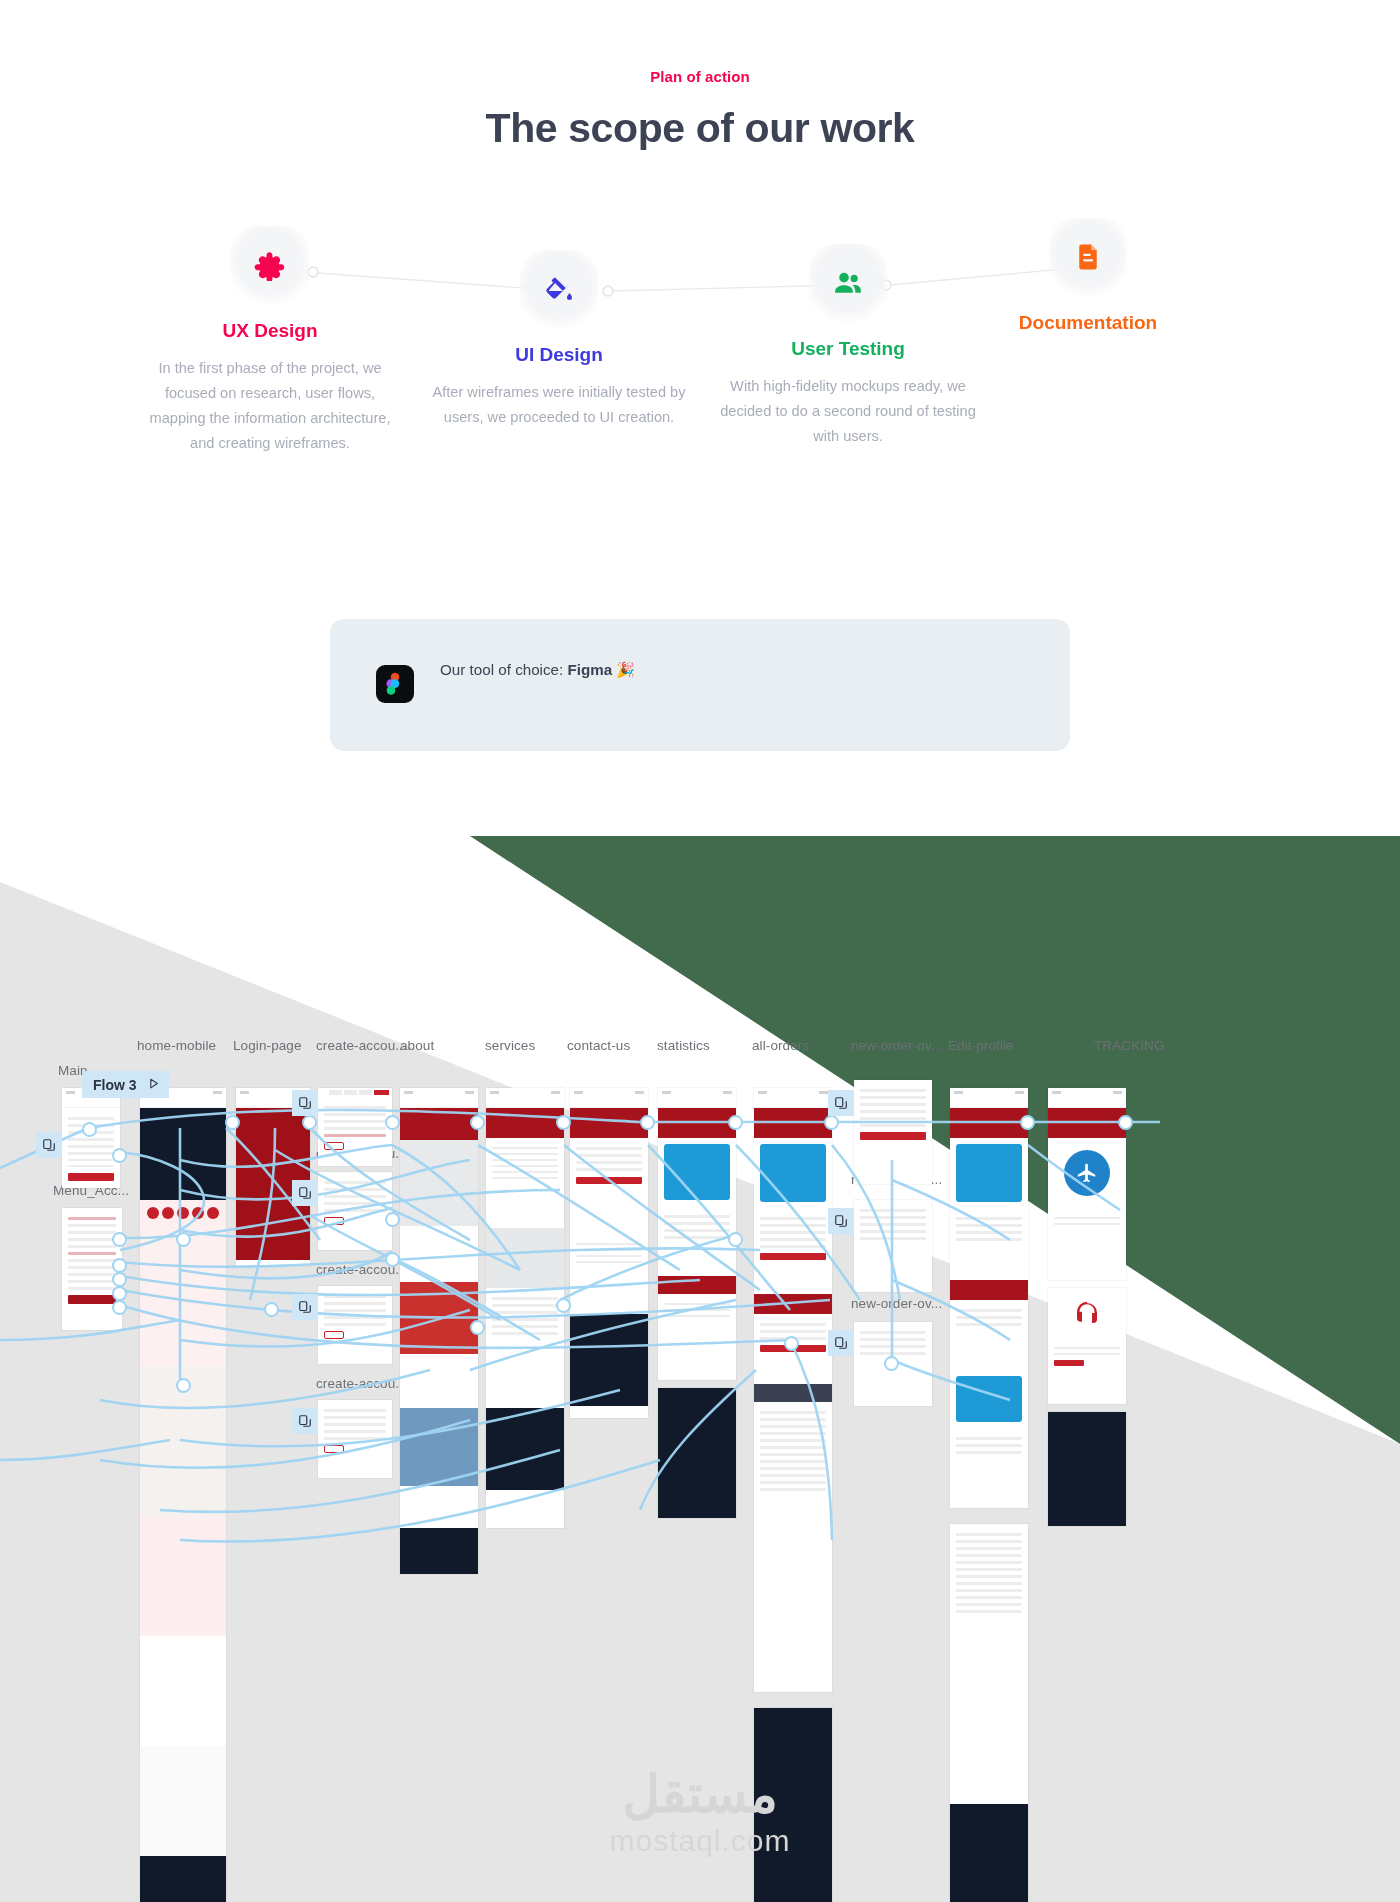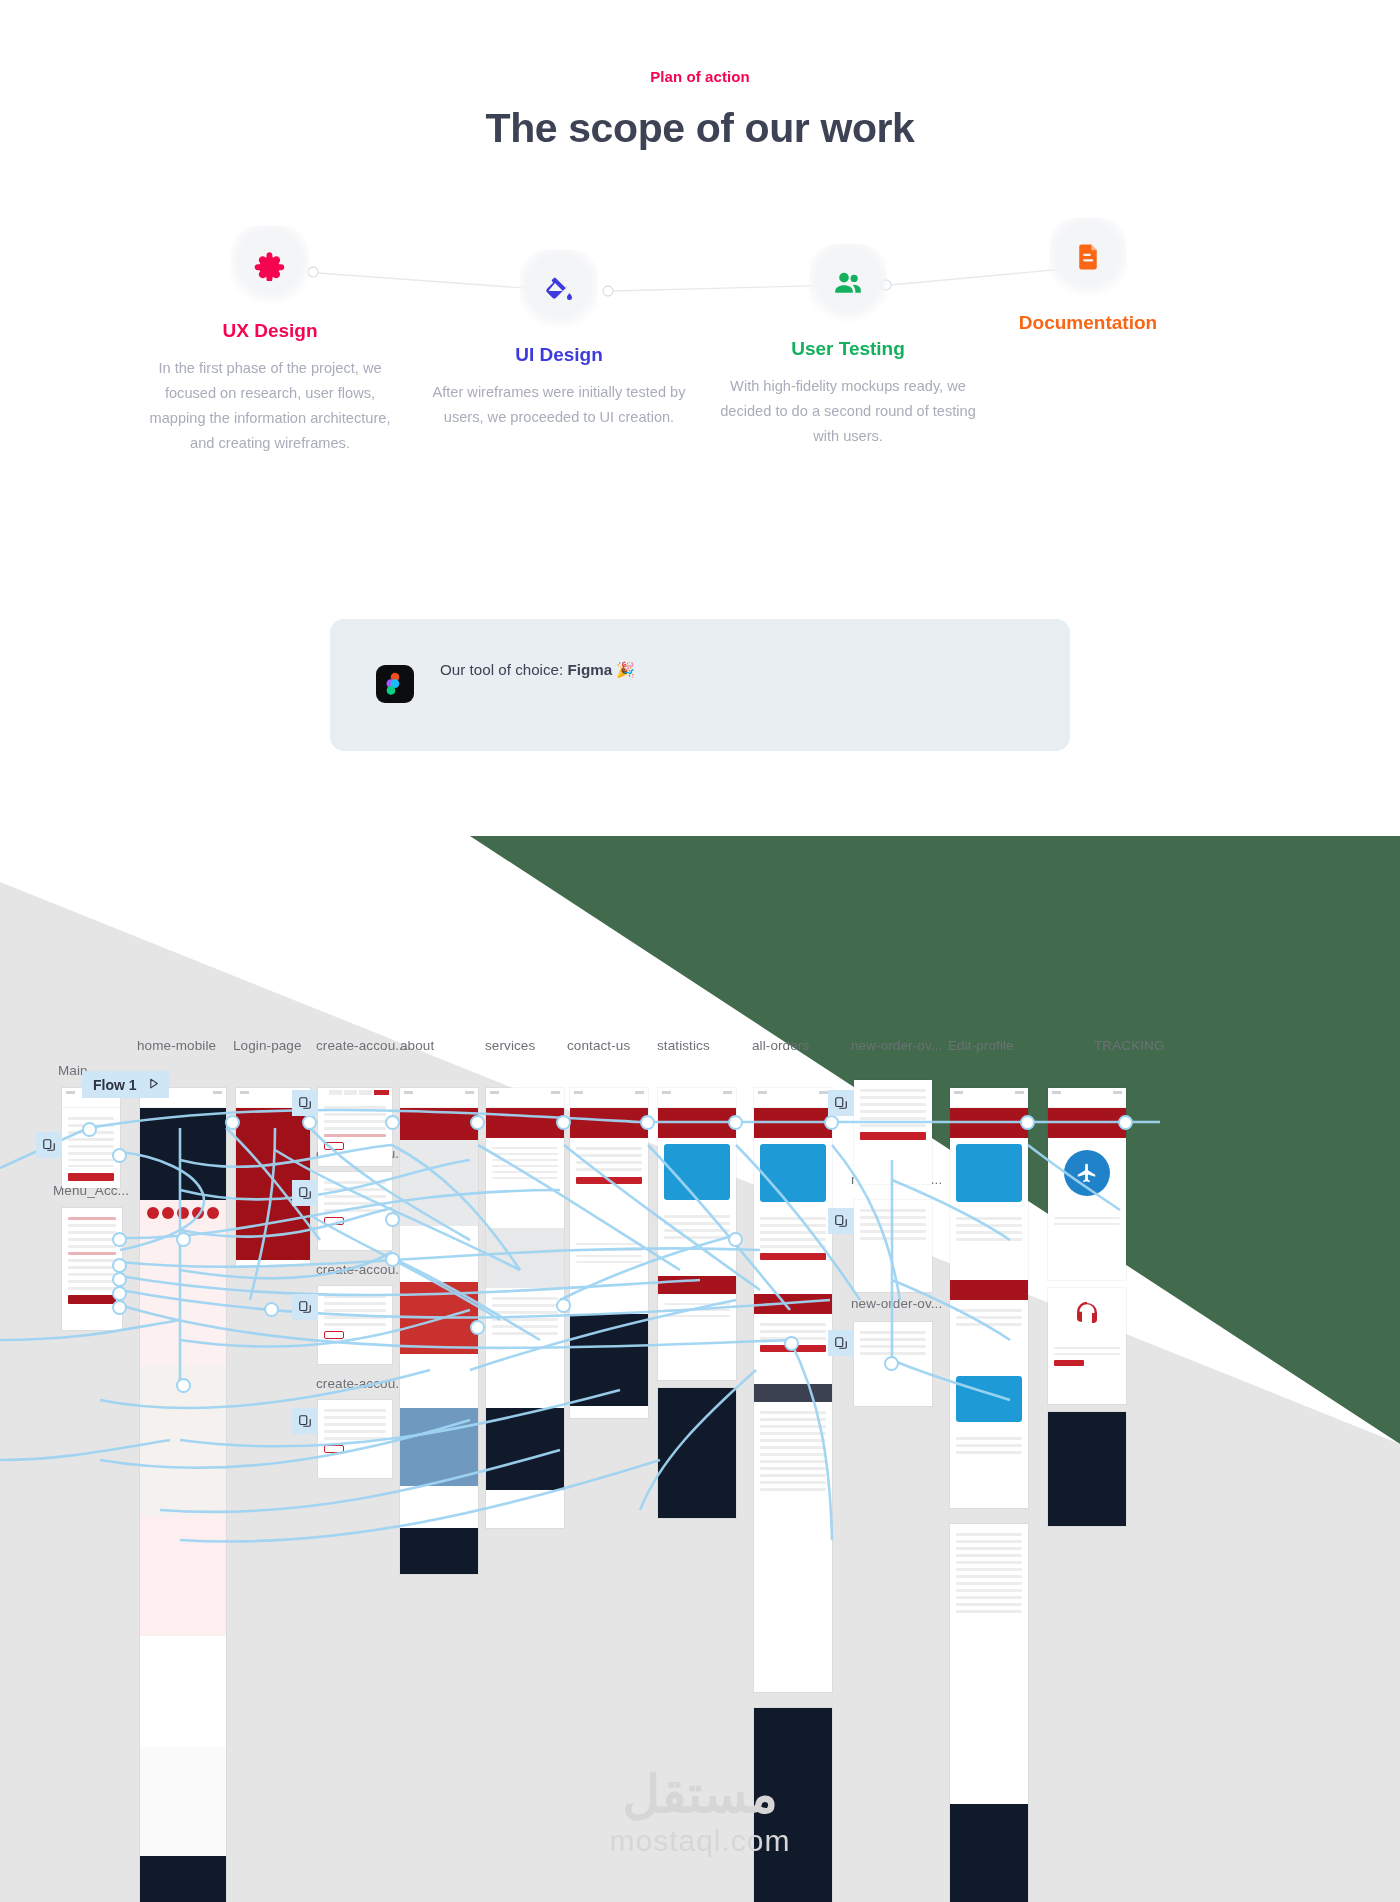--- a/index.html
+++ b/index.html
@@ -848,21 +848,21 @@
   </div>
   <div class="start-chip" style="left:828px; top:290px;">
     <svg width="14" height="14" viewBox="0 0 24 24" fill="none" stroke="#2e3340" stroke-width="2">
       <rect x="3" y="3" width="12" height="15" rx="2"></rect>
         <path d="M9 21h10a2 2 0 0 0 2-2V9"></path>
     </svg>
   </div>
 </div>
 
 <div class="flow-badge">
-  <span>Flow 1</span>
+  <span>Flow 3</span>
   <span>
     <svg width="13" height="13" viewBox="0 0 24 24" fill="none" stroke="#2e3340" stroke-width="2" stroke-linejoin="round">
       <path d="M7 4 L19 12 L7 20 Z"></path>
     </svg>
   </span>
 </div>
 
 <div class="watermark">
   <div class="wm-ar">مستقل</div>
   <div class="wm-en">mostaql.com</div>

